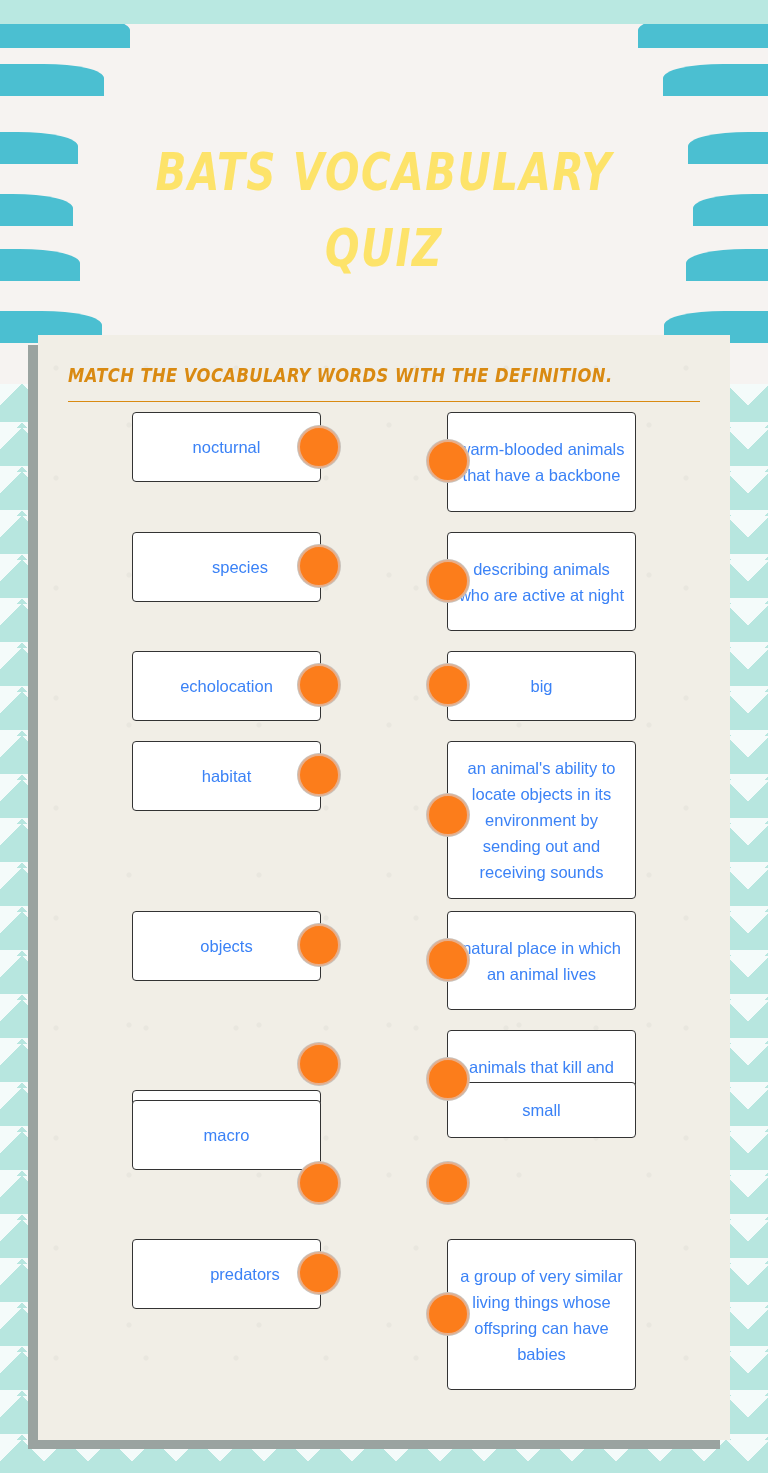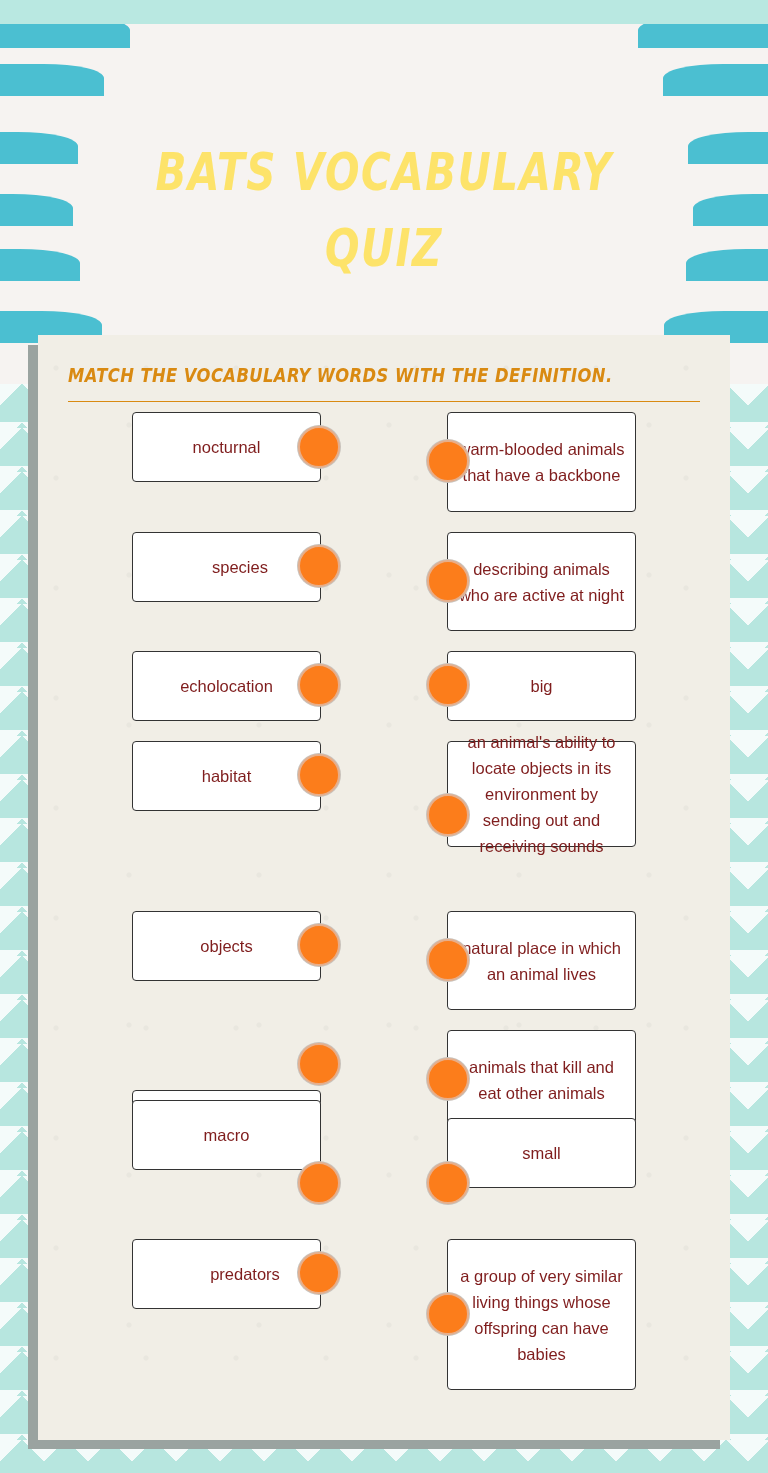--- a/index.html
+++ b/index.html
@@ -60,21 +60,21 @@
     white-space:nowrap;
   }
   .rule {
     position:absolute; left:68px; top:401px; width:632px; height:1px;
     background:#d98a12;
   }
   .card {
     position:absolute; background:#ffffff; border:1px solid #333;
     border-radius:4px; box-sizing:border-box;
     display:flex; align-items:center; justify-content:center; text-align:center;
-    color:#7f1d1d; font-size:16.5px; line-height:26px;
+    color:#3b82f6; font-size:16.5px; line-height:26px;
     font-family:"Liberation Sans", sans-serif;
   }
   .card.left { left:132px; width:189px; height:70px; }
   .card.right { left:447px; width:189px; padding:0 10px; }
   .dot {
     position:absolute; width:42px; height:42px; border-radius:50%;
     background:#fc7d1b; border:2px solid #e7ae8a; box-sizing:border-box;
     box-shadow:0 0 0 1px #c9c2bb;
   }
 </style>
@@ -144,30 +144,30 @@
 
 <div class="card right" style="top:412px;height:100px;">
     <span>warm-blooded animals that have a backbone</span>
   </div>
 <div class="card right" style="top:532px;height:99px;">
     <span>describing animals who are active at night</span>
   </div>
 <div class="card right" style="top:651px;height:70px;">
     <span>big</span>
   </div>
-<div class="card right" style="top:741px;height:106px;">
+<div class="card right" style="top:741px;height:158px;">
     <span>an animal's ability to locate objects in its environment by sending out and receiving sounds</span>
   </div>
 <div class="card right" style="top:911px;height:99px;">
     <span>natural place in which an animal lives</span>
   </div>
 <div class="card right" style="top:1030px;height:99px;">
     <span>animals that kill and eat other animals</span>
   </div>
-<div class="card right" style="top:1118px;height:70px;">
+<div class="card right" style="top:1082px;height:56px;">
     <span>small</span>
   </div>
 <div class="card right" style="top:1239px;height:151px;">
     <span>a group of very similar living things whose offspring can have babies</span>
   </div>
 
 <div class="dot" style="left:427px;top:440px;"></div>
 <div class="dot" style="left:427px;top:560px;"></div>
 <div class="dot" style="left:427px;top:664px;"></div>
 <div class="dot" style="left:427px;top:794px;"></div>

